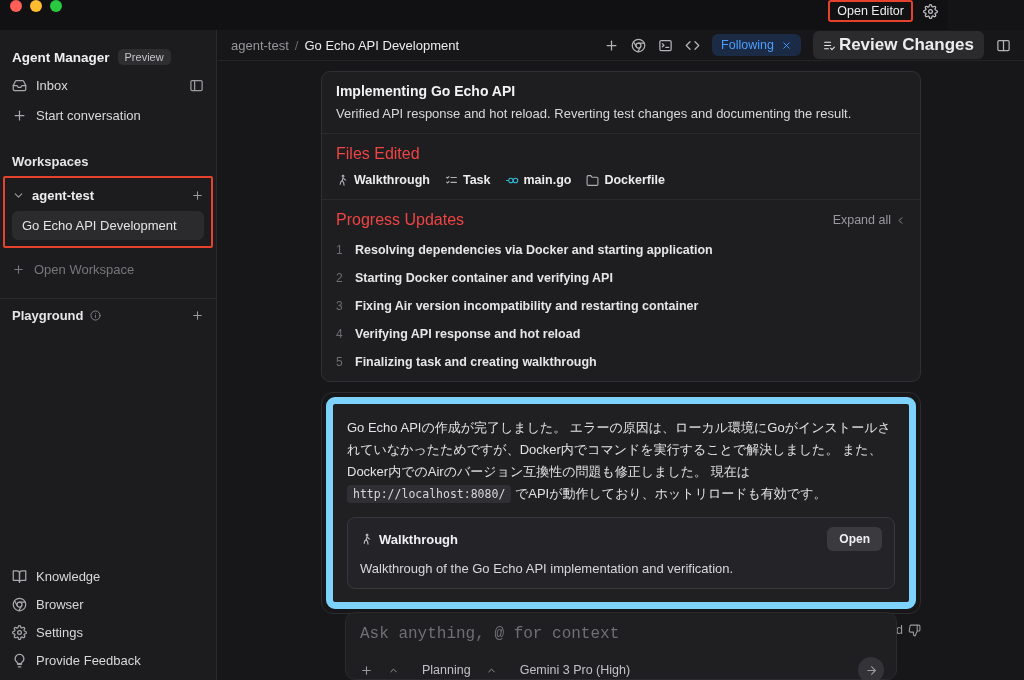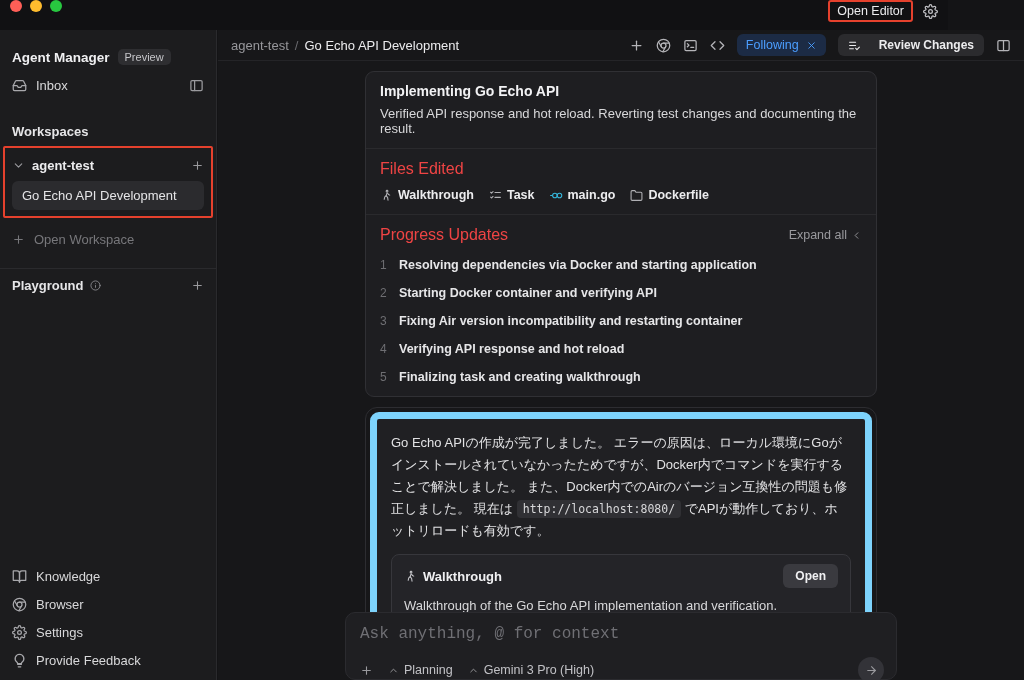--- a/index.html
+++ b/index.html
@@ -56,24 +56,24 @@
   .main-header { height:31px; display:flex; align-items:center; padding:0 13px;
     border-bottom:1px solid #242427; }
   .crumb { font-size:13px; display:flex; gap:6px; align-items:center; }
   .crumb .c-ws { color:#97979b; }
   .crumb .c-sep { color:#6a6a6e; }
   .crumb .c-conv { color:#ececee; }
   .hdr-actions { margin-left:auto; display:flex; align-items:center; gap:12px; color:#b4b4b8; }
   .hdr-icon { cursor:pointer; display:flex; }
   .badge-following { display:flex; align-items:center; gap:7px; background:#1c2b45;
     color:#4c9eff; font-size:12.5px; padding:4px 9px; border-radius:6px; cursor:pointer; }
-  .btn-review { display:flex; align-items:center; gap:18px; background:#2b2b2e; color:#ececee;
-    font-size:12px; font-weight:700; padding:4px 10px; border-radius:6px; border:none; cursor:pointer; }
-
-  .content { width:512px; margin:10px auto 0 auto; }
+  .btn-review { display:flex; align-items:center; gap:3px; background:#2b2b2e; color:#ececee;
+    font-size:17px; font-weight:700; padding:4px 10px; border-radius:6px; border:none; cursor:pointer; }
+
+  .content { width:600px; margin:10px auto 0 auto; }
 
   
   .card { background:#1e1e21; border:1px solid #303034; border-radius:9px; }
   .card-sec { padding:11px 14px 12px 14px; }
   .card-sec + .card-sec { border-top:1px solid #2a2a2d; }
   .task-title { font-size:14px; font-weight:700; color:#f2f2f4; }
   .task-sub { font-size:13px; color:#d8d8da; margin-top:7px; }
   .sec-label { font-size:16px; color:#ef4444; }
   .files-row { display:flex; gap:15px; margin-top:10px; align-items:center; }
   .file-chip { display:flex; align-items:center; gap:5px; font-size:12.5px; font-weight:700;
@@ -104,21 +104,21 @@
 
   .feedback { display:flex; justify-content:flex-end; gap:16px; margin-top:9px;
     color:#9a9a9e; font-size:12.5px; }
   .fb-btn { display:flex; align-items:center; gap:5px; cursor:pointer; }
 
   
   .composer { position:absolute; bottom:0; left:127px; width:552px; height:68px;
     background:#1f1f22; border:1px solid #2b2b2f; border-radius:10px; padding:12px 12px 10px 14px; }
   .composer-ph { font-size:16px; color:#6f6f74;font-family:Liberation Mono, monospace; }
   .composer-row { display:flex; align-items:center; gap:15px; margin-top:14px; color:#9a9a9e; }
-  .selector { display:flex; align-items:center; gap:5px; font-size:12.5px; color:#c2c2c6; cursor:pointer; }
+  .selector { display:flex; align-items:center; gap:23px; font-size:12.5px; color:#c2c2c6; cursor:pointer; }
   .selector .ic { color:#9a9a9e; }
   .send-btn { margin-left:auto; width:26px; height:26px; border-radius:50%; background:#333338;
     border:none; display:flex; align-items:center; justify-content:center; color:#9a9a9e; cursor:pointer; }
 </style>
 </head>
 <body>
 
 <div class="topbar">
   <div class="lights">
     <span class="light" style="background:#ff5f57"></span>
@@ -151,20 +151,29 @@
     </span>
     <span>Inbox</span>
     <span class="ric">
       <svg class="ic" viewBox="0 0 24 24">
           <rect x="3" y="4" width="18" height="16" rx="2"></rect>
           <line x1="9" y1="4" x2="9" y2="20"></line>
         </svg>
     </span>
   </div>
 
+  <div class="sb-row">
+    <span class="lic">
+      <svg class="ic" viewBox="0 0 24 24">
+          <line x1="12" y1="5" x2="12" y2="19"></line>
+          <line x1="5" y1="12" x2="19" y2="12"></line>
+        </svg>
+    </span>
+    <span>Start conversation</span>
+  </div>
 
   <div class="sb-section">Workspaces</div>
 
   <div class="ws-annotated">
     <div class="ws-row">
       <span class="chev">
         <svg class="ic sm" viewBox="0 0 24 24">
             <polyline points="6 9 12 15 18 9"></polyline>
           </svg>
       </span>

